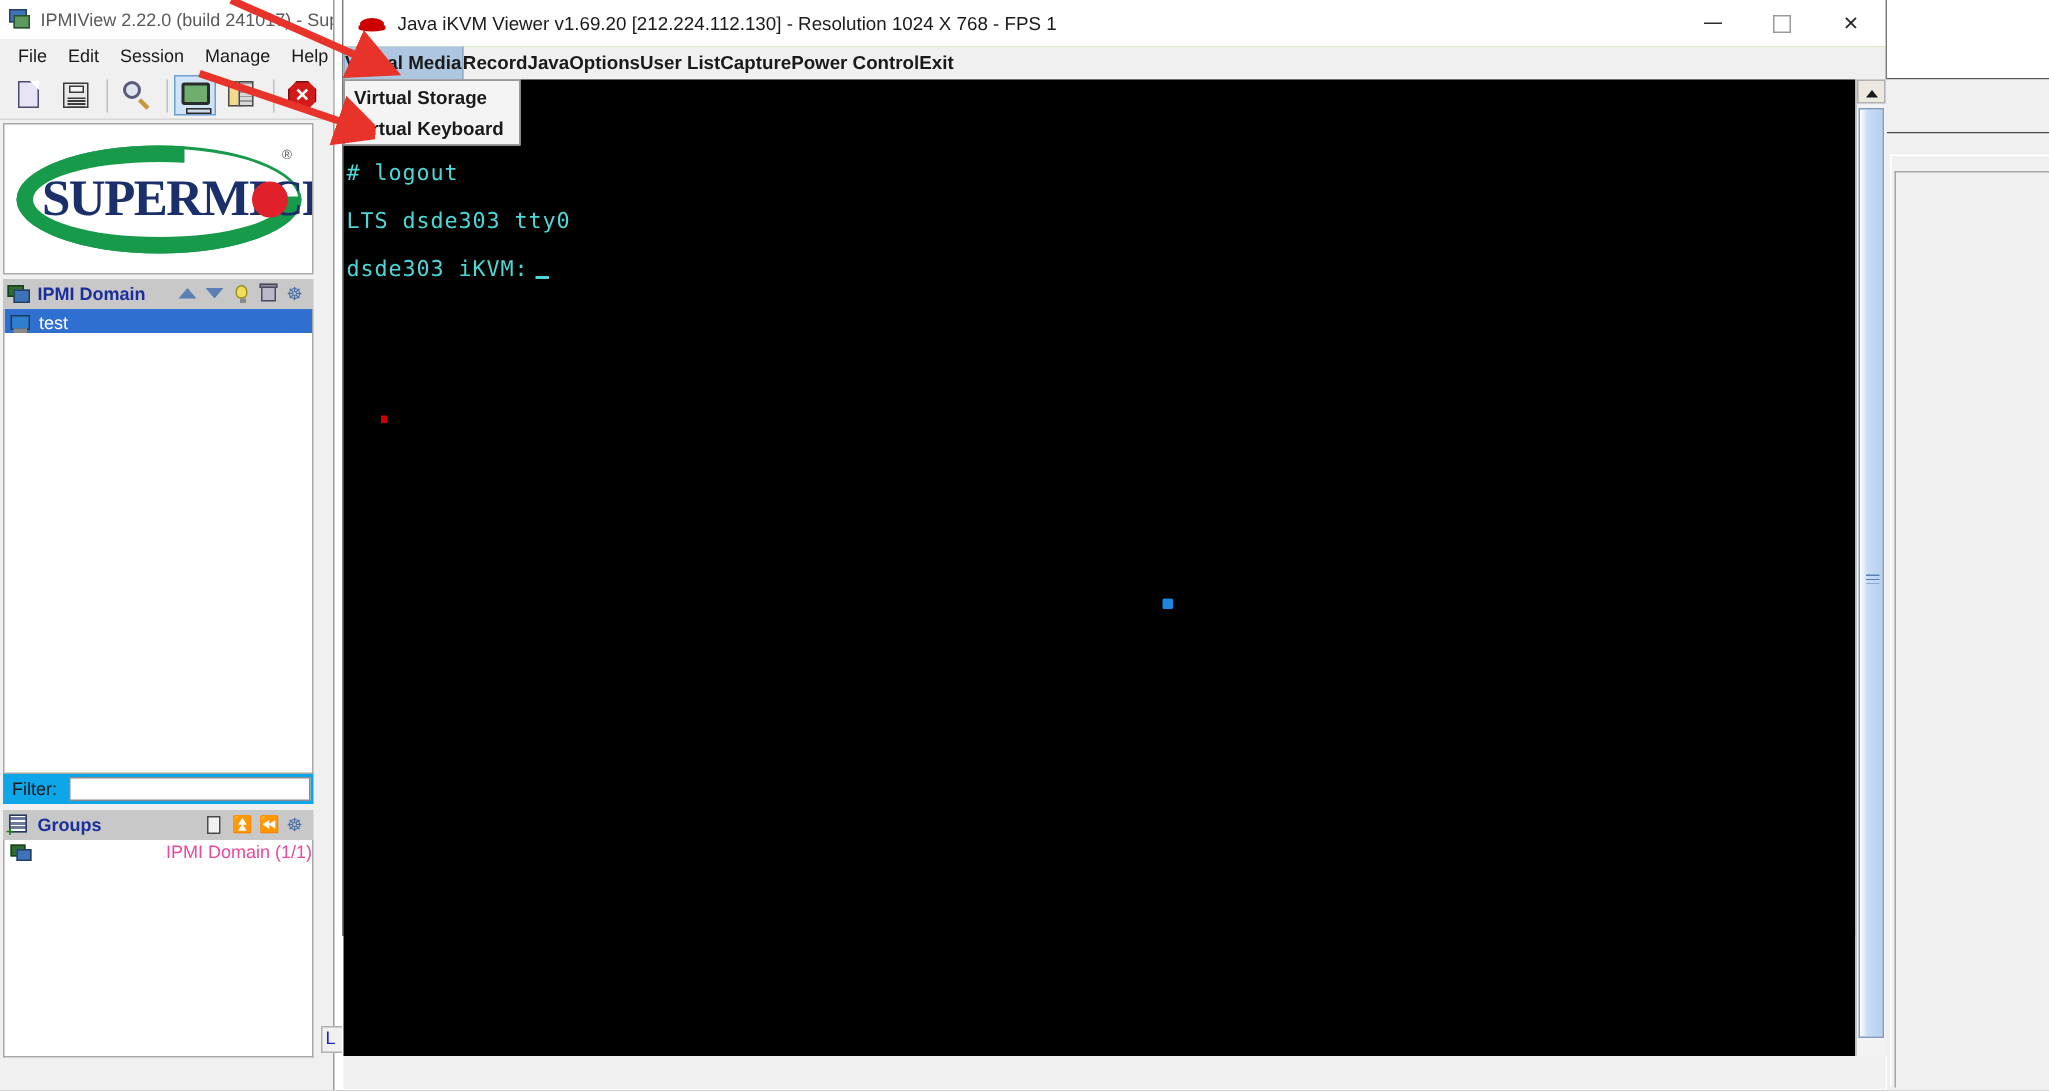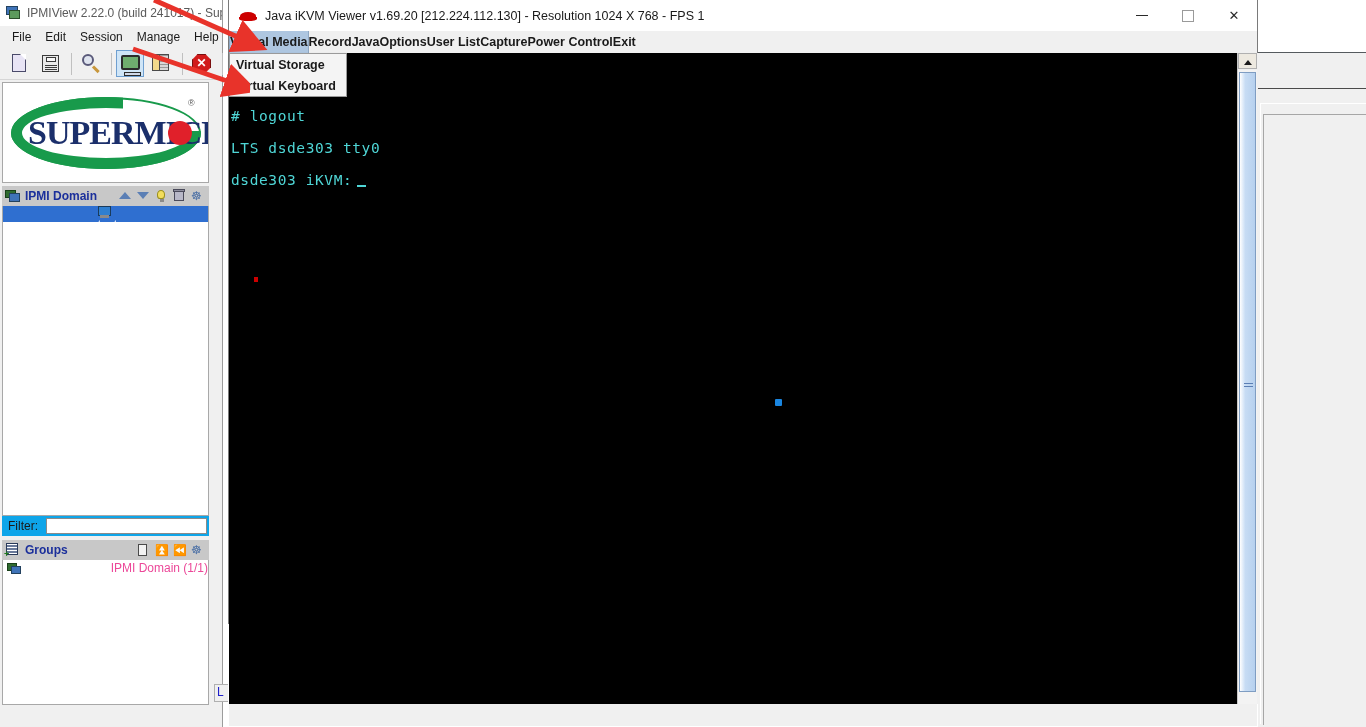--- a/index.html
+++ b/index.html
@@ -257,22 +257,22 @@
   .tree-body {
     position:absolute; left:2px; top:206px;
     width:207px; height:310px;
     background:#ffffff;
     border:1px solid #a8a8a8;
     border-top:none;
     box-sizing:border-box;
     overflow:hidden;
   }
   .tree-item {
-    height:16px; display:flex; align-items:center;
-    padding-left:4px; font-size:12px;flex-direction:column;
+    height:16px; display:flex; align-items:flex-end;
+    padding-left:4px; font-size:12px;
   }
   .tree-item.sel { background:#2f6fd0; color:#ffffff; }
   .ti-icon { width:14px;height:12px;position:relative;flex:none;margin-right:5px;}
   .ti-icon .scr{position:absolute;left:0;top:0;width:13px;height:10px;background:#2f7fd0;border:1px solid #1a3b5c;box-sizing:border-box;}
   .ti-icon .base{position:absolute;left:2px;top:9px;width:9px;height:3px;background:#8a8a8a;}
 
   .filter-row {
     position:absolute; left:2px; top:516px;
     width:207px; height:20px;
     background:#0ea5e9;

